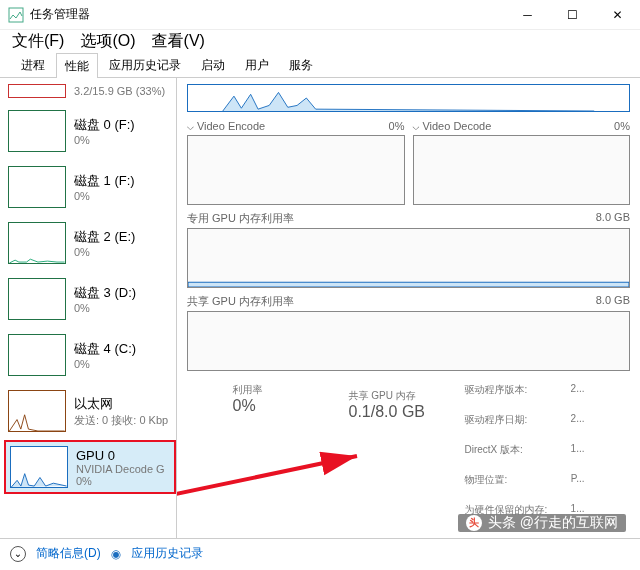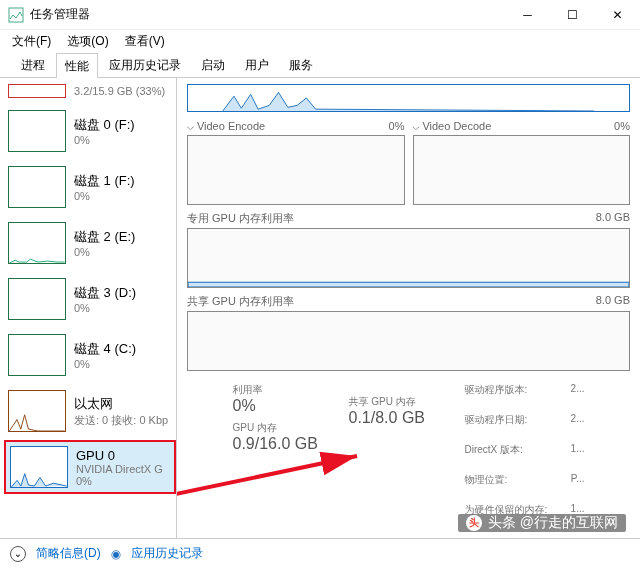--- a/index.html
+++ b/index.html
@@ -1,21 +1,21 @@
 <!DOCTYPE html>
 <html><head>
 <meta charset="utf-8">
 <style>
   * { box-sizing: border-box; margin: 0; padding: 0; font-family: "Microsoft YaHei", "Segoe UI", sans-serif; }
   body { width: 640px; height: 570px; background: #fff; font-size: 12px; overflow: hidden; position: relative; }
   .titlebar { height: 30px; background: #fff; display: flex; align-items: center; padding: 0 0 0 8px; border-bottom: 1px solid #eee; }
   .titlebar .icon { width: 16px; height: 16px; margin-right: 6px; }
   .titlebar .title { flex: 1; font-size: 12px; }
   .winbtn { width: 45px; height: 30px; display: flex; align-items: center; justify-content: center; color: #000; }
-  .menubar { height: 22px; display: flex; align-items: center; padding: 0 6px; gap: 4px; font-size: 12px; }
+  .menubar { height: 22px; display: flex; align-items: center; padding: 0 6px; gap: 4px; font-size: 16px; }
   .menubar span { padding: 2px 6px; }
   .tabs { height: 26px; display: flex; border-bottom: 1px solid #ccc; font-size: 12px; padding-left: 12px; }
   .tab { padding: 4px 8px; border: 1px solid transparent; border-bottom: none; margin-right: 2px; }
   .tab.active { border-color: #ccc; background: #fff; position: relative; top: 1px; }
   .content { display: flex; height: 460px; }
   .sidebar { width: 177px; border-right: 1px solid #ccc; overflow: hidden; padding: 2px 0 0 4px; display: flex; flex-direction: column; }
   .side-item { display: flex; align-items: center; padding: 2px 4px; margin-bottom: 2px; height: 54px; }
   .thumb { width: 58px; height: 42px; border: 1px solid #217346; margin-right: 8px; position: relative; background: #fff; flex-shrink: 0; }
   .thumb.red { border-color: #c93030; }
   .thumb.blue { border-color: #1a6dbf; }
@@ -132,21 +132,21 @@
         </div>
     </div>
     <div class="side-item selected">
       <div class="thumb blue">
           <svg class="spark" viewBox="0 0 58 42">
             <path d="M0 42 L6 35 L10 41 L14 28 L18 40 L24 41 L30 32 L36 41 L44 38 L58 41" stroke="#1a6dbf" fill="#cde5f7"></path>
           </svg>
         </div>
       <div class="side-info">
           <span class="name">GPU 0</span>
-          <span class="val">NVIDIA DirectX G</span>
+          <span class="val">NVIDIA Decode G</span>
           <span class="val">0%</span>
         </div>
     </div>
   </div>
 
   <div class="main">
     <div class="bigchart">
       <svg class="spark" viewBox="0 0 400 28">
           <path d="M0 28 L12 12 L20 25 L30 10 L38 26 L50 22 L60 8 L70 24 L80 22 L90 14 L100 26 L400 28" stroke="#1a6dbf" fill="#cde5f7"></path>
         </svg>
@@ -185,27 +185,23 @@
         </div>
       <div class="chart-frame" style="height:60px"></div>
     </div>
 
     <div class="stats">
       <div>
         <div class="statcol">
           <span class="stat-label">利用率</span>
           <span class="stat-val">0%</span>
         </div>
+      </div>
+      <div>
         <div class="statcol" style="margin-top:6px">
-          <span class="stat-label">GPU 内存</span>
-          <span class="stat-val">0.9/16.0 GB</span>
-        </div>
-      </div>
-      <div>
-        <div class="statcol" style="margin-top:12px">
           <span class="stat-label">共享 GPU 内存</span>
           <span class="stat-val">0.1/8.0 GB</span>
         </div>
       </div>
       <div class="infocol">
         <div>
             <span>驱动程序版本:</span>
             <span>2...</span>
           </div>
         <div>

